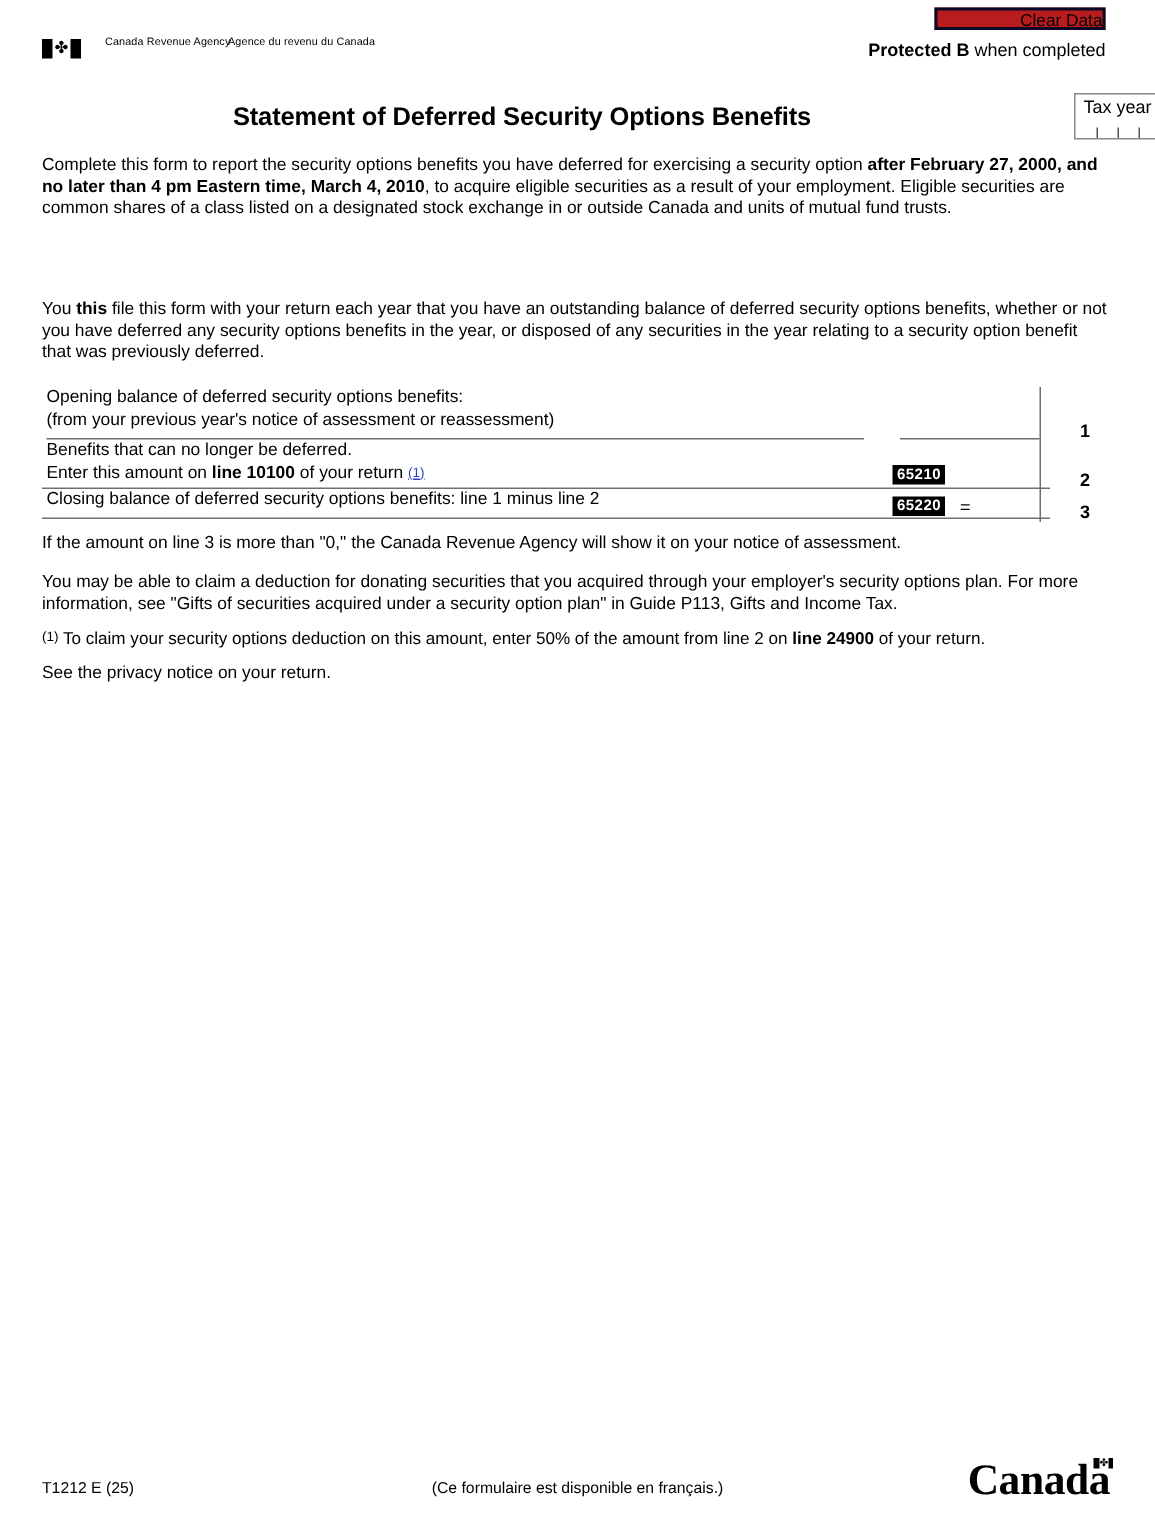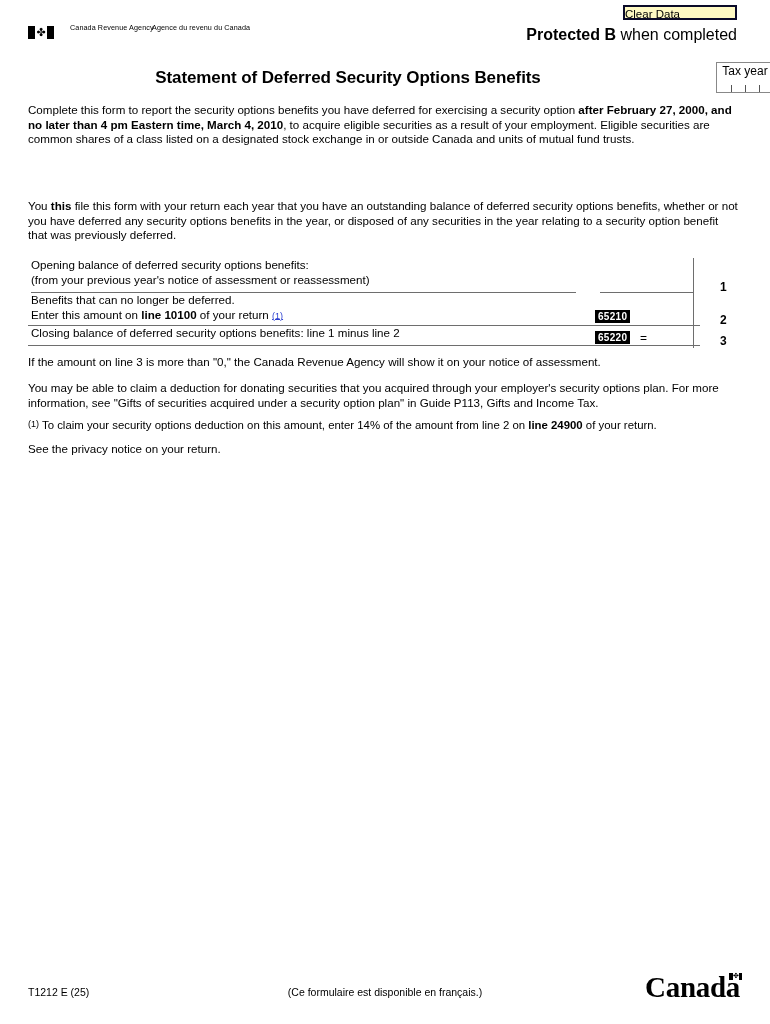--- a/index.html
+++ b/index.html
@@ -23,39 +23,39 @@
     height: 1024px;
   }
 
   
   .clear-data-btn {
     position: absolute;
     top: 5px;
     left: 623px;
     width: 114px;
     height: 15px;
-    background: #fef9c3;
+    background: #b91c1c;
     border: 2px solid #0a0a28;
     color: #000000;
     font-family: "Liberation Sans", sans-serif;
     font-size: 11.5px;
     line-height: 15px;
-    text-align: left;
+    text-align: right;
     padding: 0;
     box-sizing: border-box;
     cursor: pointer;
   }
 
   .protected-b {
     position: absolute;
     top: 26px;
     left: 380px;
     width: 357px;
     text-align: right;
-    font-size: 16px;
+    font-size: 12px;
   }
   .protected-b b { font-weight: bold; }
 
   
   .cra-logo {
     position: absolute;
     top: 24px;
     left: 28px;
     display: flex;
     align-items: flex-start;
@@ -376,21 +376,21 @@
       <div class="calc-label">Closing balance of deferred security options benefits: line 1 minus line 2</div>
       <div class="line-code" id="code-65220">65220</div>
       <div class="equals-sign">=</div>
       <div class="rule"></div>
     </div>
   </div>
 
   <div class="para" id="para-4">If the amount on line 3 is more than "0," the Canada Revenue Agency will show it on your notice of assessment.</div>
   <div class="para" id="para-5">You may be able to claim a deduction for donating securities that you acquired through your employer's security options plan. For more information, see "Gifts of securities acquired under a security option plan" in Guide P113, Gifts and Income Tax.</div>
 
-  <div class="para" id="footnote"><span class="fn-marker">(1)</span><span>  To claim your security options deduction on this amount, enter 14% of the amount from line 2 on </span><b>line 24900</b><span> of your return.</span></div>
+  <div class="para" id="footnote"><span class="fn-marker">(1)</span><span>  To claim your security options deduction on this amount, enter 50% of the amount from line 2 on </span><b>line 24900</b><span> of your return.</span></div>
 
   <div class="para" id="privacy">See the privacy notice on your return.</div>
 
   <div class="footer-formno">T1212 E (25)</div>
   <div class="footer-french">(Ce formulaire est disponible en français.)</div>
   <div class="canada-wordmark"><span>Canada</span><span class="wm-flag"><span class="b l"></span><span class="lf">✤</span><span class="b r"></span></span></div>
 
 </div>
 
 </body></html>

